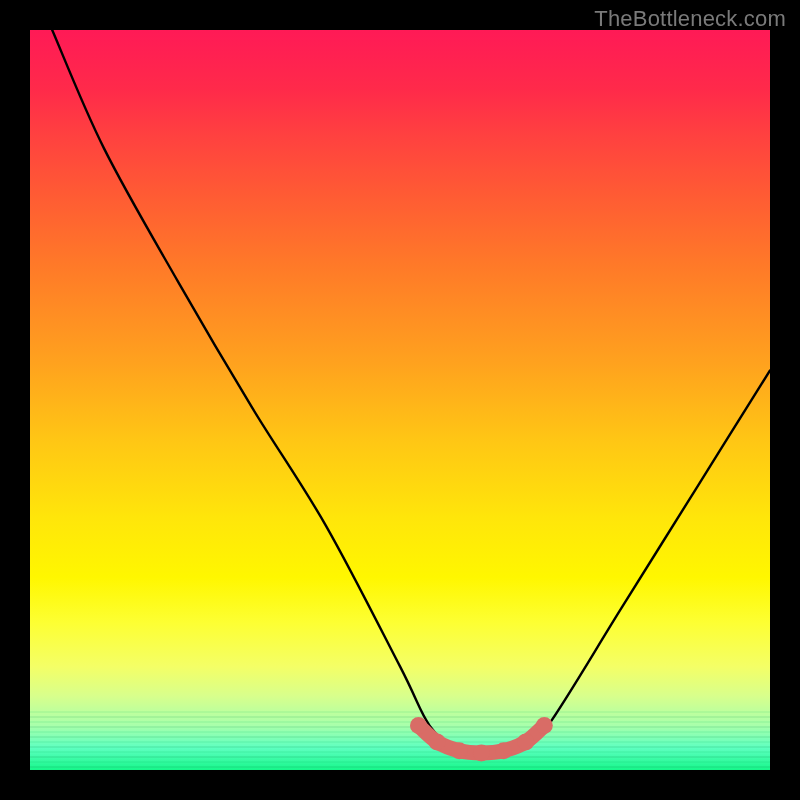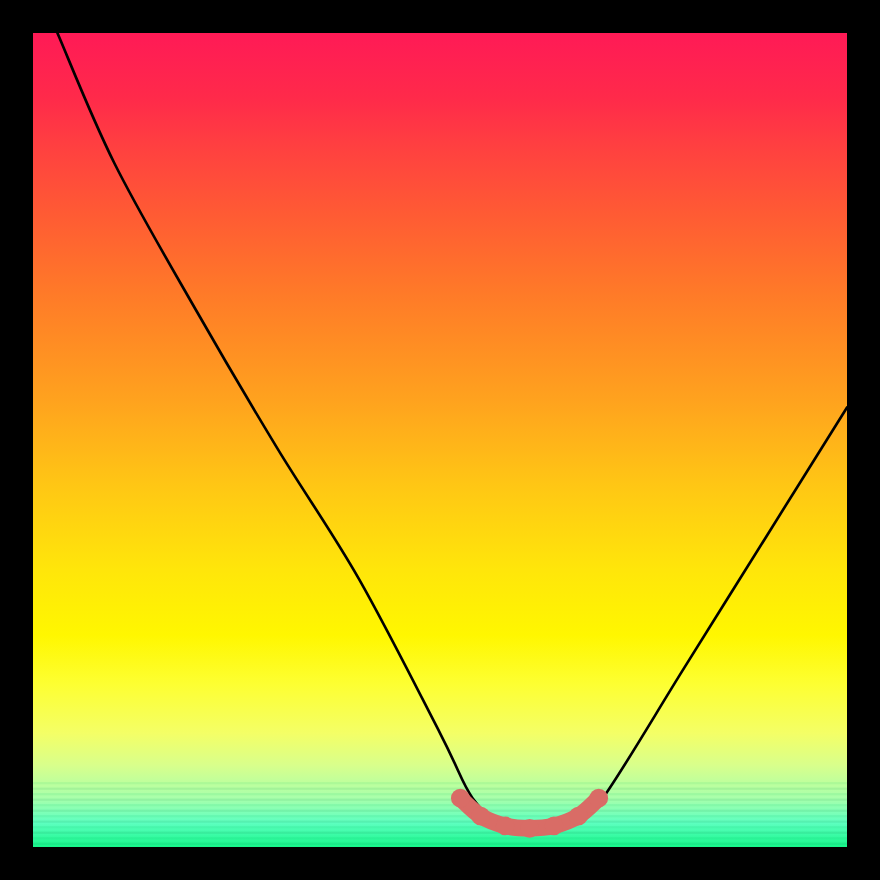--- a/index.html
+++ b/index.html
@@ -98,13 +98,14 @@
           <circle cx="388.5" cy="695.6" r="8.5" fill="#d96c66"></circle>
           <circle cx="407.00000000000006" cy="711.88" r="8.5" fill="#d96c66"></circle>
           <circle cx="429.2" cy="720.76" r="8.5" fill="#d96c66"></circle>
           <circle cx="451.4" cy="722.98" r="8.5" fill="#d96c66"></circle>
           <circle cx="473.6" cy="720.76" r="8.5" fill="#d96c66"></circle>
           <circle cx="495.8" cy="711.88" r="8.5" fill="#d96c66"></circle>
           <circle cx="514.3" cy="695.6" r="8.5" fill="#d96c66"></circle>
         </g>
     </svg>
   </div>
+  <div class="watermark">TheBottleneck.com</div>
 </div>
 
 </body></html>

